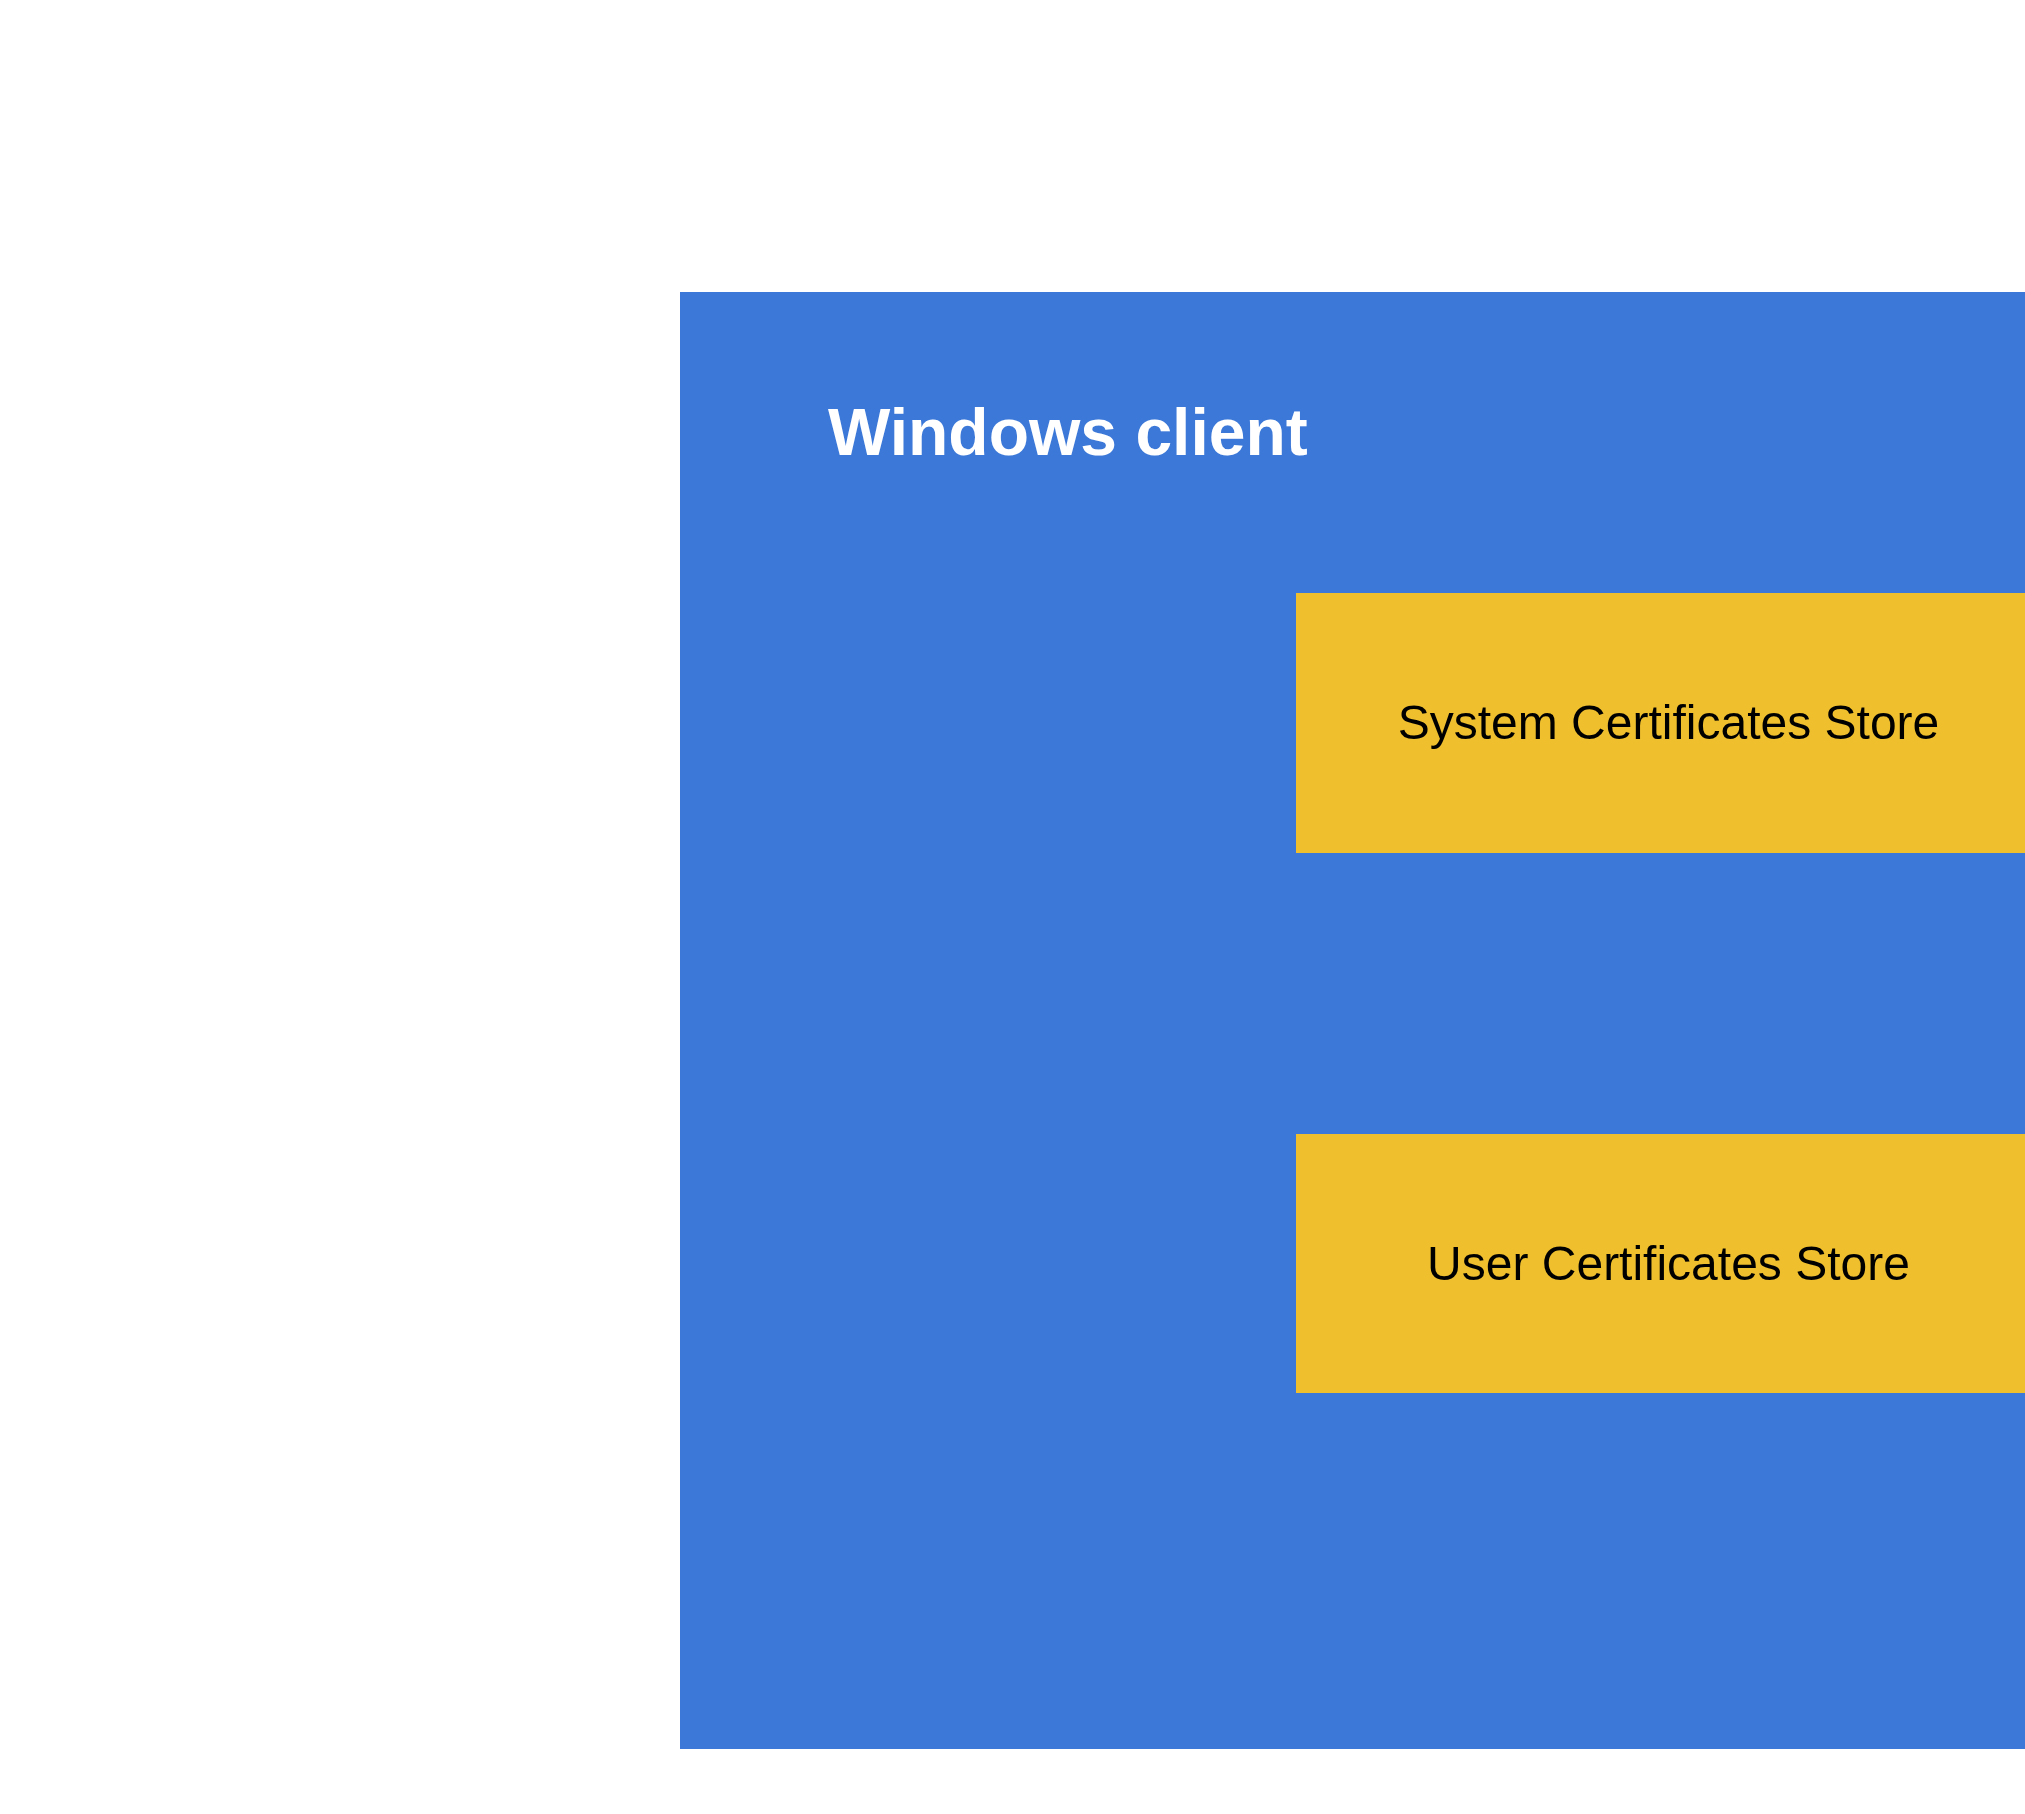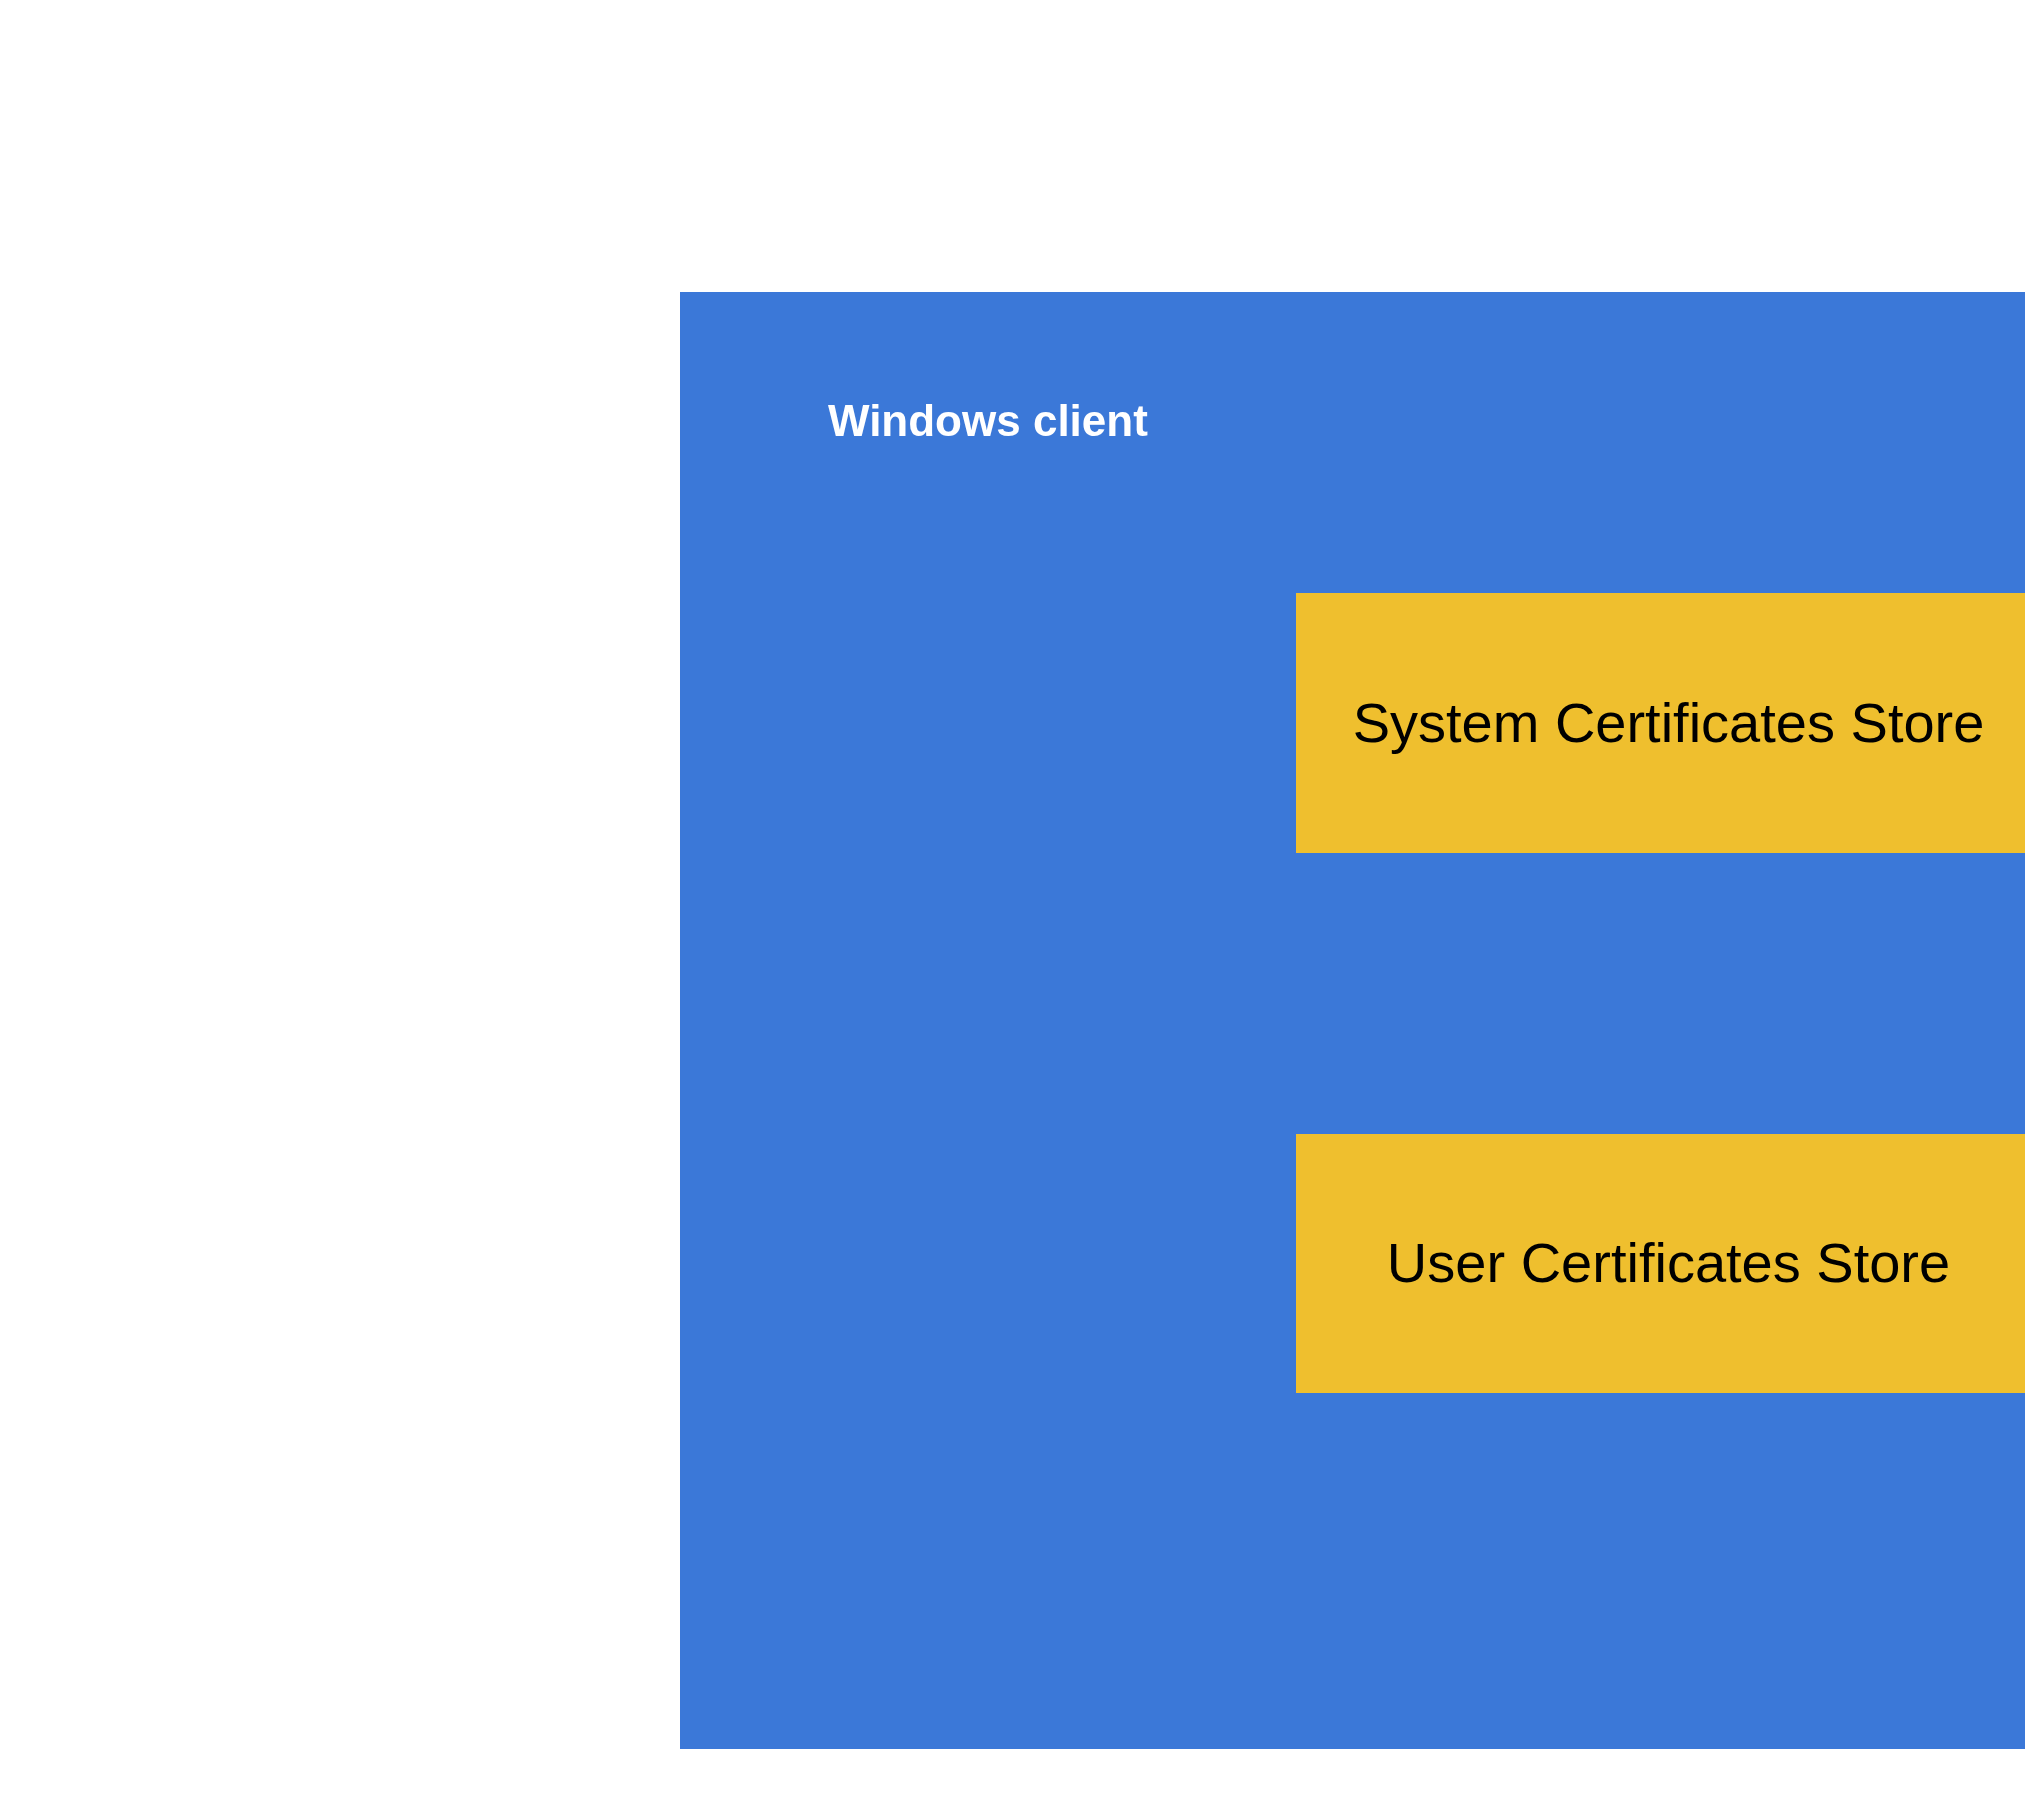--- a/index.html
+++ b/index.html
@@ -28,39 +28,39 @@
     top: 292px;
     width: 1457px;
     height: 1457px;
     background: #3b78d8;
   }
 
   .container-title {
     position: absolute;
     left: 828px;
     top: 399px;
-    font-size: 44px;
+    font-size: 66px;
     font-weight: bold;
     color: #ffffff;
     line-height: 1;
     white-space: nowrap;
     letter-spacing: 0px;
   }
 
   
   .node {
     position: absolute;
     display: flex;
     align-items: center;
     justify-content: center;
     box-sizing: border-box;
     padding: 0 12px;
   }
   .node .node-label {
-    font-size: 56px;
+    font-size: 48px;
     font-weight: normal;
     color: #000000;
     line-height: 1.15;
     text-align: right;
     white-space: pre;
   }
 
   
   .node-store {
     background: #efbf2e;

